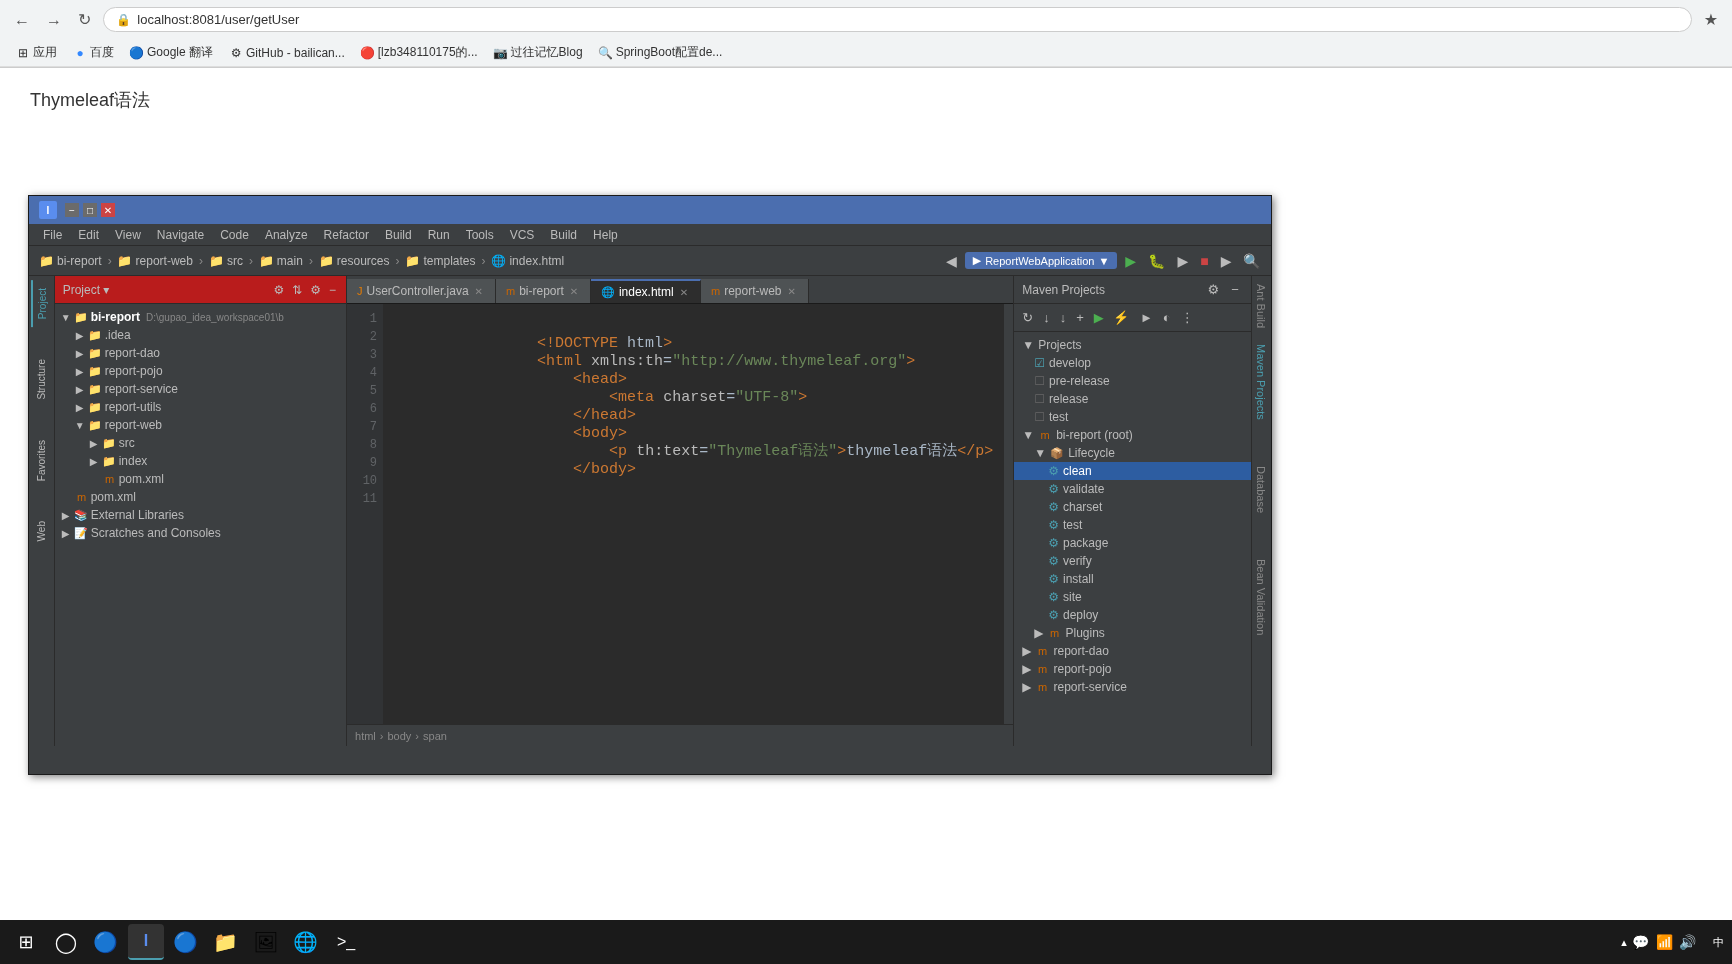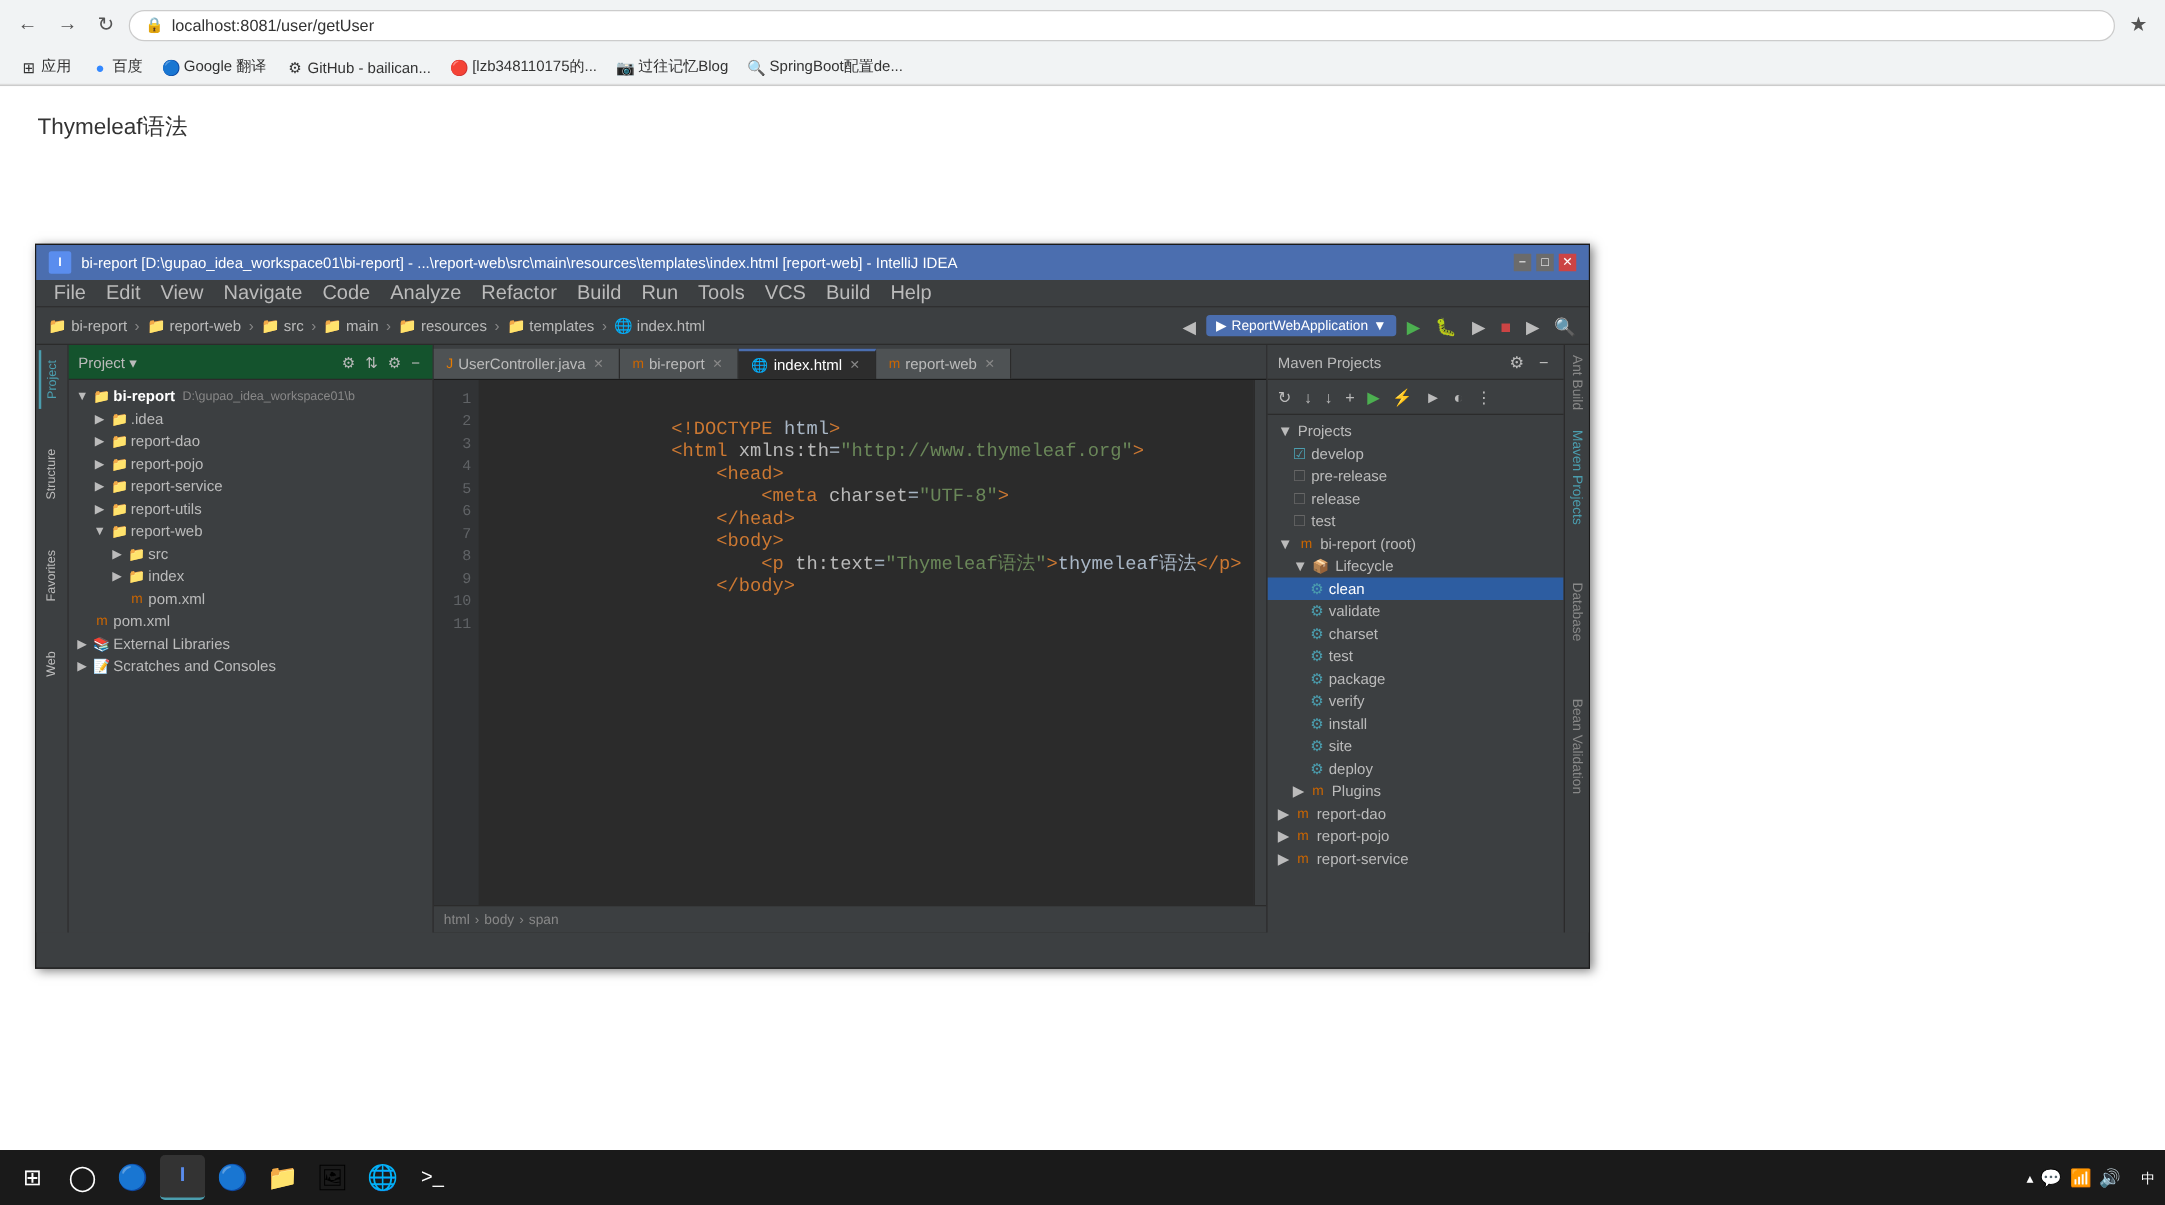--- a/index.html
+++ b/index.html
@@ -27,42 +27,42 @@
 
     
     .title-bar { background: #4b6eaf; height: 28px; display: flex; align-items: center; padding: 0 10px; color: #fff; font-size: 12px; gap: 8px; }
     .title-bar-icon { width: 16px; height: 16px; background: #5a8dee; border-radius: 2px; display: flex; align-items: center; justify-content: center; font-size: 10px; color: #fff; }
     .title-text { flex: 1; font-size: 12px; }
     .window-controls { display: flex; gap: 4px; }
     .win-btn { width: 14px; height: 14px; border: none; cursor: pointer; font-size: 10px; display: flex; align-items: center; justify-content: center; background: #6b6b6b; color: #fff; }
 
     
     .menu-bar { background: #3c3f41; height: 22px; display: flex; align-items: center; padding: 0 6px; border-bottom: 1px solid #2b2b2b; }
-    .menu-item { color: #bbbbbb; font-size: 16px; padding: 0 8px; height: 22px; display: flex; align-items: center; cursor: pointer; }
+    .menu-item { color: #bbbbbb; font-size: 12px; padding: 0 8px; height: 22px; display: flex; align-items: center; cursor: pointer; }
 
     
     .toolbar { background: #3c3f41; height: 30px; display: flex; align-items: center; padding: 0 6px; gap: 4px; border-bottom: 1px solid #2b2b2b; }
     .toolbar-breadcrumb { display: flex; align-items: center; gap: 2px; font-size: 12px; color: #bbbbbb; flex: 1; }
     .breadcrumb-item { display: flex; align-items: center; gap: 3px; cursor: pointer; padding: 2px 4px; border-radius: 3px; }
     .breadcrumb-sep { color: #888; }
     .toolbar-right { display: flex; align-items: center; gap: 4px; }
     .run-config { background: #4b6eaf; color: #fff; border: none; border-radius: 3px; padding: 2px 8px; font-size: 11px; cursor: pointer; display: flex; align-items: center; gap: 4px; }
     .toolbar-btn { background: none; border: none; cursor: pointer; color: #bbbbbb; font-size: 14px; padding: 2px 4px; }
 
     
     .main-area { display: flex; height: calc(100% - 108px); }
 
     
     .left-sidebar { width: 28px; background: #3c3f41; border-right: 1px solid #2b2b2b; display: flex; flex-direction: column; align-items: center; padding: 4px 0; gap: 4px; }
     .side-tab { writing-mode: vertical-rl; transform: rotate(180deg); font-size: 11px; color: #bbbbbb; cursor: pointer; padding: 8px 4px; white-space: nowrap; }
     .side-tab.active { color: #4b9eaf; border-right: 2px solid #4b9eaf; }
 
     
     .project-panel { width: 320px; background: #3c3f41; border-right: 1px solid #2b2b2b; display: flex; flex-direction: column; }
-    .panel-header { background: #14532d; height: 28px; display: flex; align-items: center; padding: 0 8px; border-bottom: 1px solid #2b2b2b; gap: 4px; justify-content: space-between; }
+    .panel-header { background: #b91c1c; height: 28px; display: flex; align-items: center; padding: 0 8px; border-bottom: 1px solid #2b2b2b; gap: 4px; justify-content: space-between; }
     .panel-title { color: #bbbbbb; font-size: 12px; flex: 1; cursor: pointer; }
     .panel-btn { background: none; border: none; cursor: pointer; color: #bbbbbb; font-size: 12px; padding: 2px; }
 
     .project-tree { flex: 1; overflow-y: auto; padding: 4px 0; font-size: 12px; color: #bbbbbb; }
     .tree-item { display: flex; align-items: center; padding: 2px 4px; cursor: pointer; gap: 2px; }
     .tree-arrow { width: 14px; text-align: center; font-size: 10px; }
     .tree-icon { width: 14px; height: 14px; display: inline-flex; align-items: center; justify-content: center; font-size: 11px; }
     .folder-icon { color: #d4aa00; }
     .indent-1 { padding-left: 18px; }
     .indent-2 { padding-left: 32px; }
@@ -164,21 +164,20 @@
 <div class="web-content">
   <div class="page-title">Thymeleaf语法</div>
 </div>
 
 <div class="idea-window">
 
   <div class="title-bar">
     <div class="title-bar-icon" style="background:#5a8dee; width:18px; height:18px; border-radius:2px; display:flex; align-items:center; justify-content:center;">
       <span style="color:#fff; font-size:10px; font-weight:bold;">I</span>
     </div>
-    <span class="title-text">bi-report [D:\gupao_idea_workspace01\bi-report] - ...\report-web\src\main\resources\templates\index.html [report-web] - IntelliJ IDEA</span>
     <div class="window-controls">
       <button class="win-btn">−</button>
       <button class="win-btn">□</button>
       <button class="win-btn" style="background:#cc4444;">✕</button>
     </div>
   </div>
 
   <div class="menu-bar">
     <span class="menu-item">File</span>
     <span class="menu-item">Edit</span>

